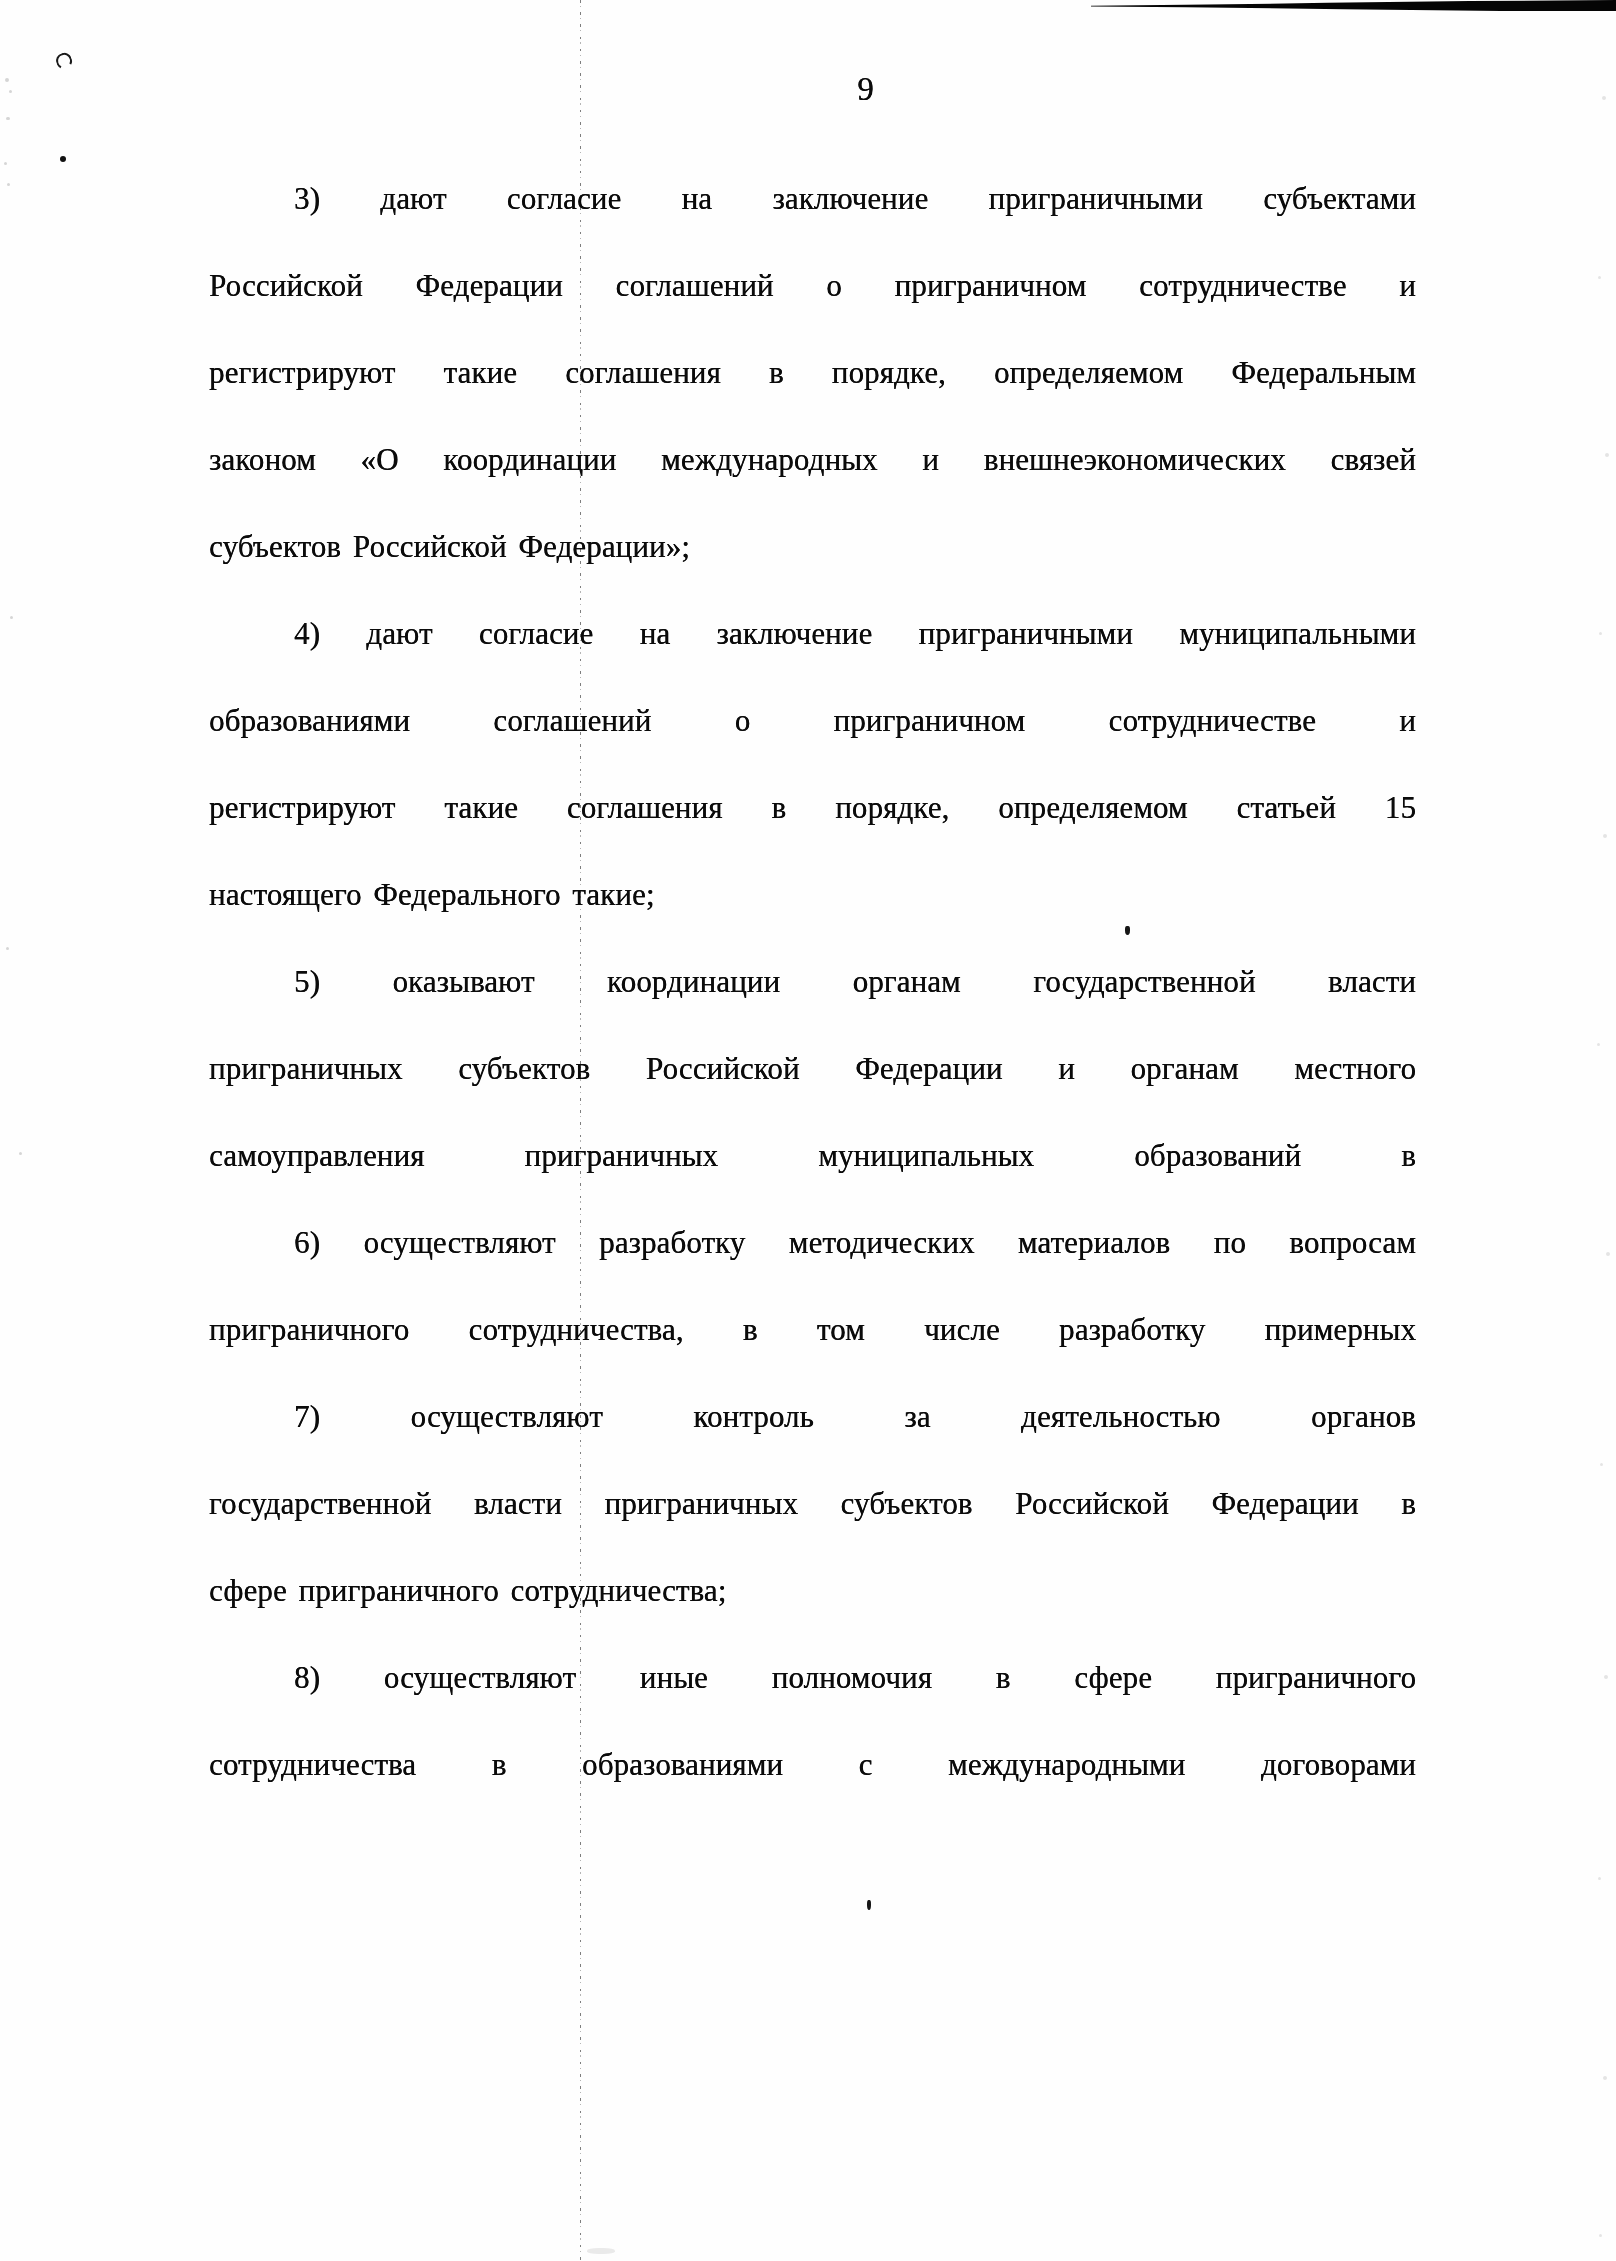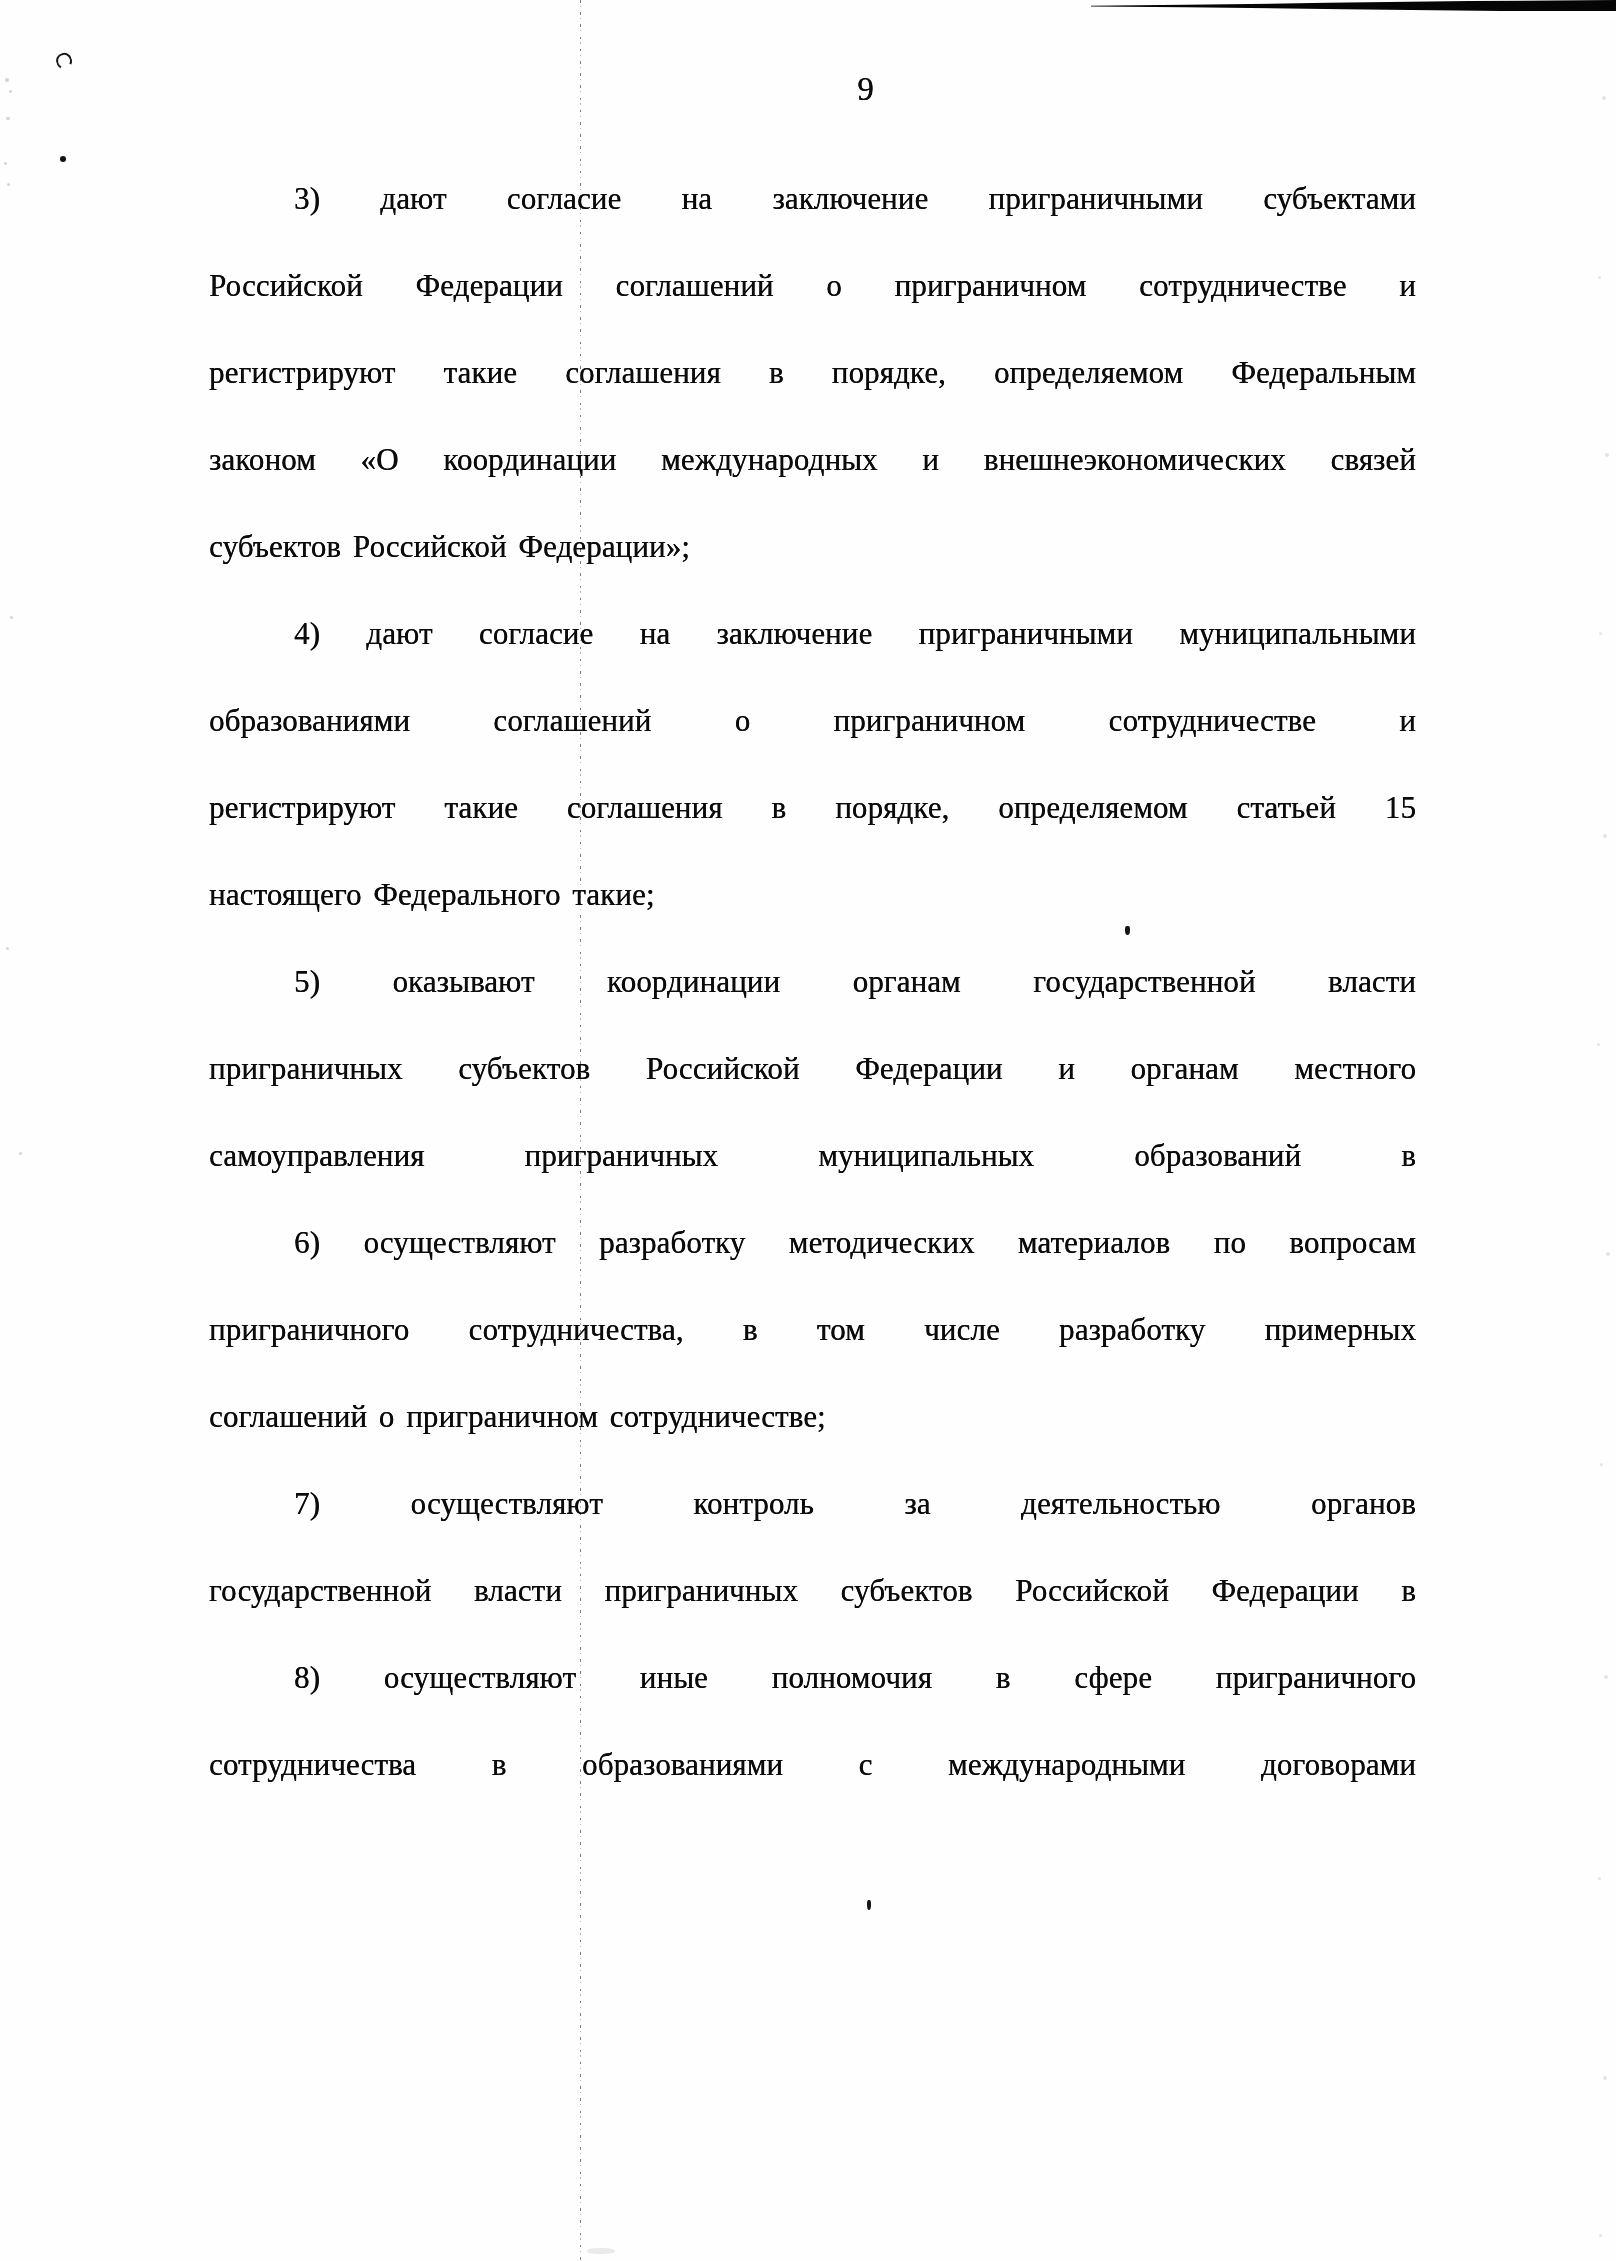--- a/index.html
+++ b/index.html
@@ -73,23 +73,23 @@
       <div class="line plain">субъектов Российской Федерации»;</div>
       <div class="line justify indent"><span>4)</span><span>дают</span><span>согласие</span><span>на</span><span>заключение</span><span>приграничными</span><span>муниципальными</span></div>
       <div class="line justify"><span>образованиями</span><span>соглашений</span><span>о</span><span>приграничном</span><span>сотрудничестве</span><span>и</span></div>
       <div class="line justify"><span>регистрируют</span><span>такие</span><span>соглашения</span><span>в</span><span>порядке,</span><span>определяемом</span><span>статьей</span><span>15</span></div>
       <div class="line plain">настоящего Федерального такие;</div>
       <div class="line justify indent"><span>5)</span><span>оказывают</span><span>координации</span><span>органам</span><span>государственной</span><span>власти</span></div>
       <div class="line justify"><span>приграничных</span><span>субъектов</span><span>Российской</span><span>Федерации</span><span>и</span><span>органам</span><span>местного</span></div>
       <div class="line justify"><span>самоуправления</span><span>приграничных</span><span>муниципальных</span><span>образований</span><span>в</span></div>
       <div class="line justify indent"><span>6)</span><span>осуществляют</span><span>разработку</span><span>методических</span><span>материалов</span><span>по</span><span>вопросам</span></div>
       <div class="line justify"><span>приграничного</span><span>сотрудничества,</span><span>в</span><span>том</span><span>числе</span><span>разработку</span><span>примерных</span></div>
-      <div class="line plain">соглашений о приграничном сотрудничестве;</div>
       <div class="line justify indent"><span>7)</span><span>осуществляют</span><span>контроль</span><span>за</span><span>деятельностью</span><span>органов</span></div>
       <div class="line justify"><span>государственной</span><span>власти</span><span>приграничных</span><span>субъектов</span><span>Российской</span><span>Федерации</span><span>в</span></div>
+      <div class="line plain">сфере приграничного сотрудничества;</div>
       <div class="line justify indent"><span>8)</span><span>осуществляют</span><span>иные</span><span>полномочия</span><span>в</span><span>сфере</span><span>приграничного</span></div>
       <div class="line justify"><span>сотрудничества</span><span>в</span><span>образованиями</span><span>с</span><span>международными</span><span>договорами</span></div>
     </div>
 
   <div class="curl"></div>
   <div class="speck" style="left:60px;top:156px;width:6.4px;height:6.4px;"></div>
   <div class="comma" style="left:1125px;top:926px;width:5.1px;height:9px;"></div>
   <div class="comma" style="left:867px;top:1900px;width:3.9px;height:9.6px;"></div>
 
   <div class="speck f" style="left:5.1px;top:78px;width:3.9px;height:3.9px;"></div>

